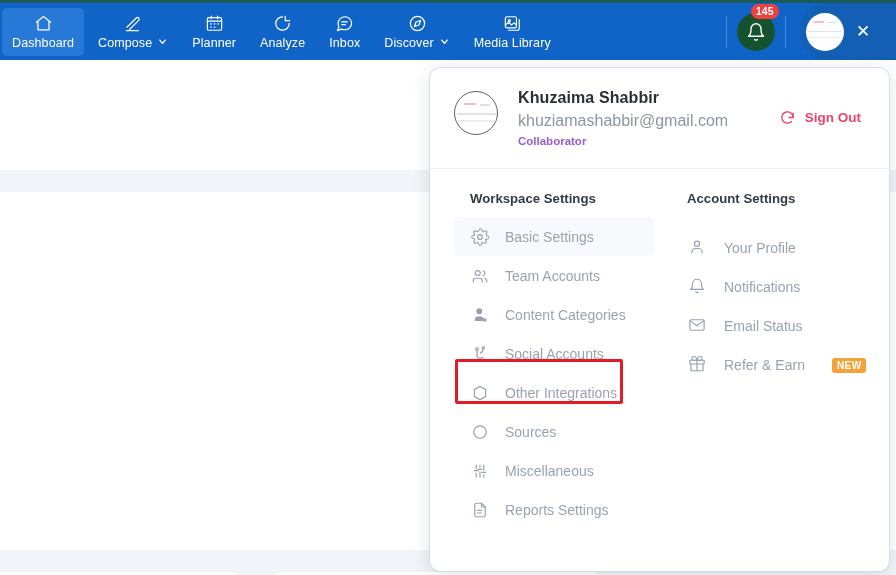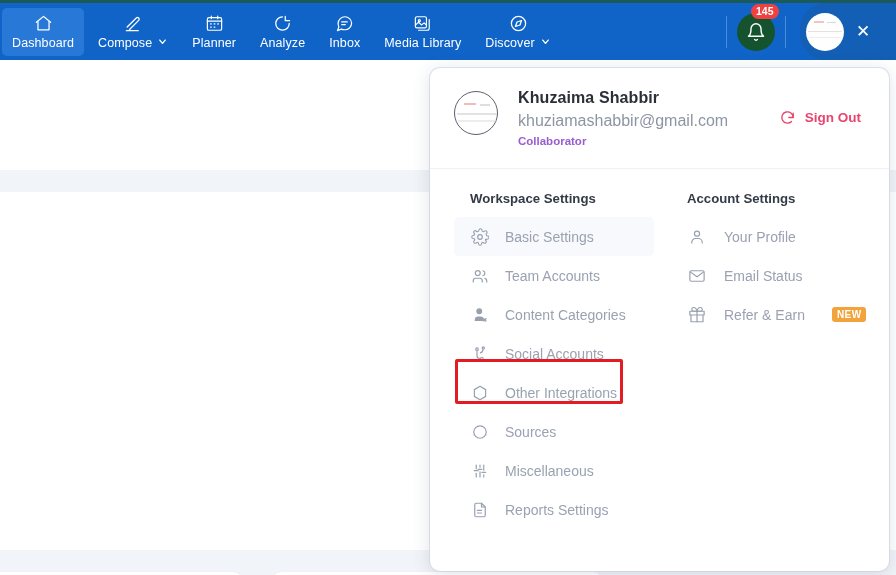--- a/index.html
+++ b/index.html
@@ -128,21 +128,21 @@
     font-size: 13.2px; font-weight: bold; color: #343b47; margin-bottom: 11px;
     padding-left: 16px;
   }
   .col-ac .col-title { padding-left: 13px; }
 
   .menu-row {
     display: flex; align-items: center; gap: 16px;
     height: 39px; padding-left: 16px; border-radius: 5px;
     cursor: pointer; position: relative;
   }
-  .col-ac .menu-row { padding-left: 13px; gap: 18px; }
+  .col-ac .menu-row { padding-left: 13px; gap: 18px; align-items: flex-end; }
   .menu-row .m-icon {
     width: 19px; display: flex; align-items: center; justify-content: center;
     color: #98a0b0; flex: 0 0 19px;
   }
   .menu-row .m-label { font-size: 14px; color: #9aa2b1; white-space: nowrap; }
   .menu-row.hovered { background: #f7f9fc; }
 
   .badge-new {
     background: #f2a33c; color: #ffffff; font-size: 10px; font-weight: bold;
     border-radius: 3px; padding: 2.5px 5px 2px 5px; letter-spacing: .4px;
@@ -214,44 +214,44 @@
         <div class="nav-item">
           <span class="ni-icon">
             <svg width="19" height="19" viewBox="0 0 24 24" fill="none" stroke="#ffffff" stroke-width="1.5" stroke-linecap="round" stroke-linejoin="round">
               <path d="M21 11.5a8.4 8.4 0 0 1-9 8.4 9.6 9.6 0 0 1-3.9-.8L3 21l1.9-4.6A8.3 8.3 0 0 1 4 11.6a8.4 8.4 0 0 1 8.5-8.1 8.4 8.4 0 0 1 8.5 8z"></path>
               <line x1="8.5" y1="10" x2="15.5" y2="10"></line>
               <line x1="8.5" y1="13.5" x2="13" y2="13.5"></line>
             </svg>
           </span>
           <span class="ni-row"><span class="ni-label">Inbox</span></span>
         </div>
+        <div class="nav-item has-caret">
+          <span class="ni-icon">
+            <svg width="19" height="19" viewBox="0 0 24 24" fill="none" stroke="#ffffff" stroke-width="1.6" stroke-linecap="round" stroke-linejoin="round">
+              <circle cx="12" cy="12" r="9"></circle>
+              <polygon points="15.8 8.2 13.9 13.9 8.2 15.8 10.1 10.1"></polygon>
+            </svg>
+          </span>
+          <span class="ni-row">
+            <span class="ni-label">Discover</span>
+            <span class="caret"><svg width="11" height="11" viewBox="0 0 24 24" fill="none" stroke="#ffffff" stroke-width="3" stroke-linecap="round" stroke-linejoin="round">
+                <polyline points="6 9 12 16 18 9"></polyline>
+              </svg></span>
+          </span>
+        </div>
         <div class="nav-item">
           <span class="ni-icon">
             <svg width="19" height="19" viewBox="0 0 24 24" fill="none" stroke="#ffffff" stroke-width="1.5" stroke-linecap="round" stroke-linejoin="round">
               <rect x="3" y="3.5" width="14" height="14" rx="2"></rect>
               <circle cx="8" cy="8.5" r="1.3"></circle>
               <path d="M3 14l4-3.5 4 3.3 3-2.6 3 2.8"></path>
               <path d="M20.5 7v11a2.5 2.5 0 0 1-2.5 2.5H7"></path>
             </svg>
           </span>
           <span class="ni-row"><span class="ni-label">Media Library</span></span>
-        </div>
-        <div class="nav-item has-caret">
-          <span class="ni-icon">
-            <svg width="19" height="19" viewBox="0 0 24 24" fill="none" stroke="#ffffff" stroke-width="1.6" stroke-linecap="round" stroke-linejoin="round">
-              <circle cx="12" cy="12" r="9"></circle>
-              <polygon points="15.8 8.2 13.9 13.9 8.2 15.8 10.1 10.1"></polygon>
-            </svg>
-          </span>
-          <span class="ni-row">
-            <span class="ni-label">Discover</span>
-            <span class="caret"><svg width="11" height="11" viewBox="0 0 24 24" fill="none" stroke="#ffffff" stroke-width="3" stroke-linecap="round" stroke-linejoin="round">
-                <polyline points="6 9 12 16 18 9"></polyline>
-              </svg></span>
-          </span>
         </div>
       </div>
 
     <div class="nav-sep"></div>
 
     <div class="bell-wrap">
       <svg width="20" height="20" viewBox="0 0 24 24" fill="none" stroke="#ffffff" stroke-width="1.7" stroke-linecap="round" stroke-linejoin="round">
         <path d="M18 8A6 6 0 0 0 6 8c0 7-3 9-3 9h18s-3-2-3-9"></path>
         <path d="M13.7 21a2 2 0 0 1-3.4 0"></path>
       </svg>
@@ -405,20 +405,29 @@
                 <svg width="18" height="18" viewBox="0 0 24 24" fill="none" stroke="#98a0b0" stroke-width="1.6" stroke-linecap="round" stroke-linejoin="round">
                   <circle cx="12" cy="7.5" r="3.4"></circle>
                   <path d="M5 20v-.8A5.2 5.2 0 0 1 10.2 14h3.6A5.2 5.2 0 0 1 19 19.2V20"></path>
                 </svg>
               </span>
               <span class="m-label">Your Profile</span>
             </div>
             <div class="menu-row">
               <span class="m-icon">
                 <svg width="18" height="18" viewBox="0 0 24 24" fill="none" stroke="#98a0b0" stroke-width="1.6" stroke-linecap="round" stroke-linejoin="round">
+                  <path d="M18 9A6 6 0 0 0 6 9c0 6-2.5 7.5-2.5 7.5h17S18 15 18 9"></path>
+                  <path d="M13.6 20a2 2 0 0 1-3.2 0"></path>
+                </svg>
+              </span>
+              <span class="m-label">Notifications</span>
+            </div>
+            <div class="menu-row">
+              <span class="m-icon">
+                <svg width="18" height="18" viewBox="0 0 24 24" fill="none" stroke="#98a0b0" stroke-width="1.6" stroke-linecap="round" stroke-linejoin="round">
                   <rect x="2.5" y="5" width="19" height="14" rx="2"></rect>
                   <polyline points="3 6.5 12 13 21 6.5"></polyline>
                 </svg>
               </span>
               <span class="m-label">Email Status</span>
             </div>
             <div class="menu-row">
               <span class="m-icon">
                 <svg width="18" height="18" viewBox="0 0 24 24" fill="none" stroke="#98a0b0" stroke-width="1.6" stroke-linecap="round" stroke-linejoin="round">
                   <polyline points="20 12 20 21 4 21 4 12"></polyline>

